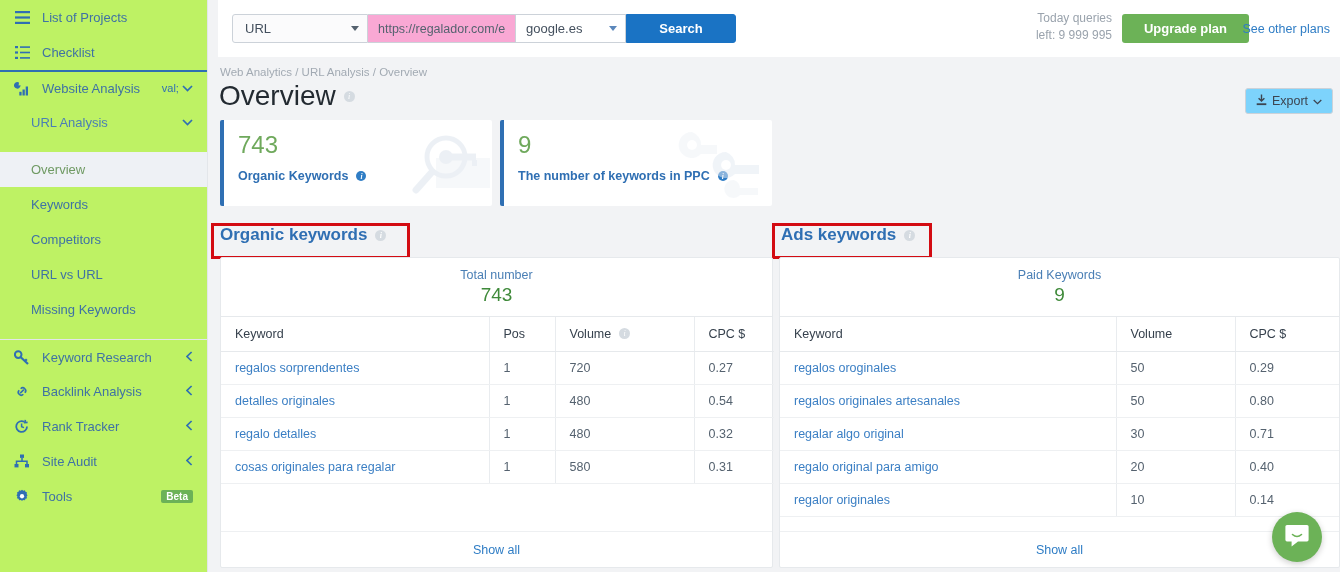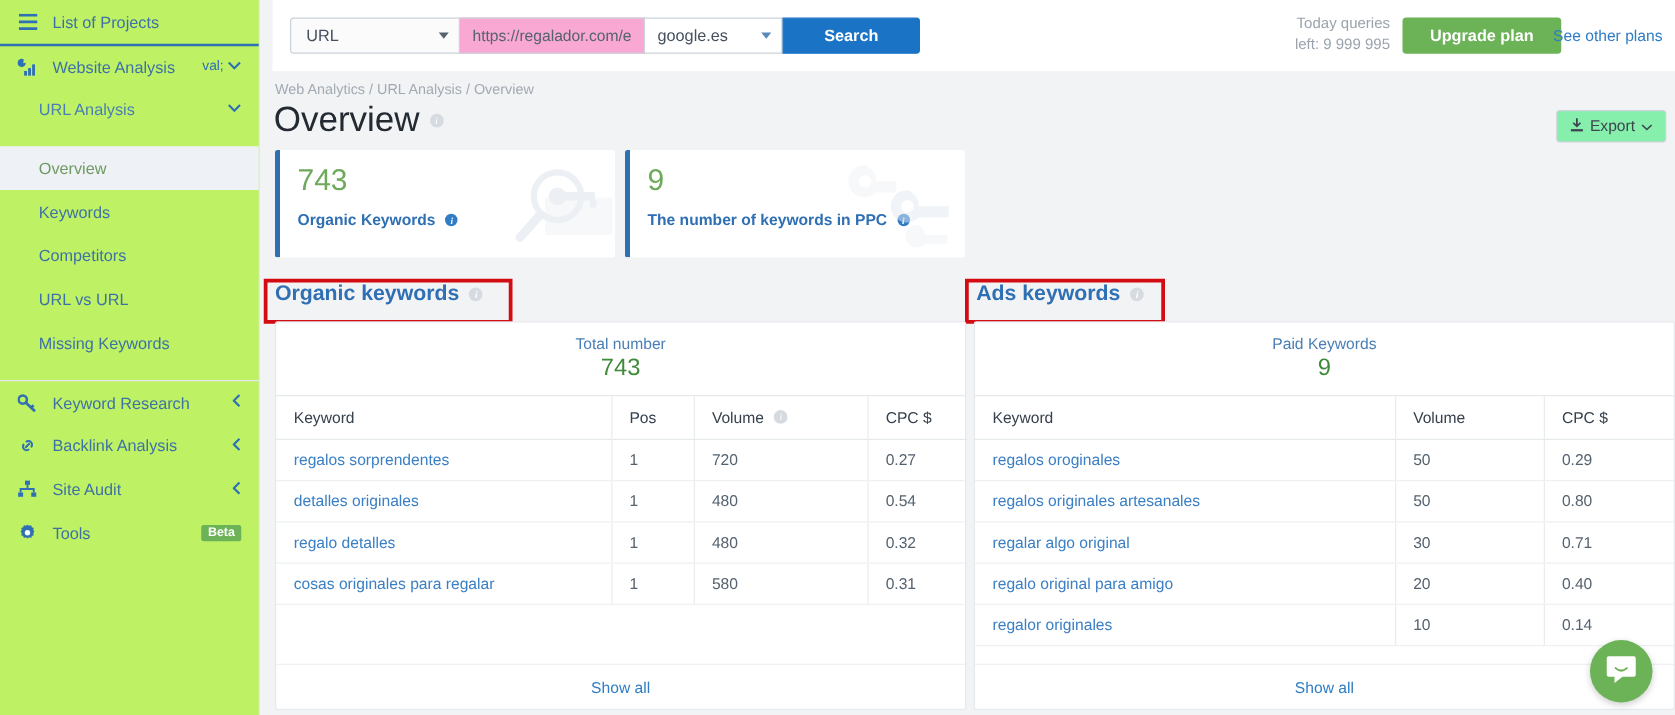--- a/index.html
+++ b/index.html
@@ -167,21 +167,21 @@
     font-size: 8px; font-style: italic;
     font-family: "Liberation Serif", serif;
     margin-left: 8px;
     vertical-align: middle;
   }
   .i-circle.blue { background: #2f7dc5; }
   .i-circle.sm { width: 10px; height: 10px; font-size: 7.5px; }
   #exportbtn {
     position: absolute; right: 7px; top: 31px;
     width: 88px; height: 26px;
-    background: #86efac;
+    background: #7dd3fc;
     border: 1px solid #ccd2d9;
     border-radius: 3px;
     font-size: 12.5px; color: #3c4450;
     display: flex; align-items: center; justify-content: center;
     gap: 5px;
     cursor: pointer;
   }
 
   
   .kpi {
@@ -300,20 +300,33 @@
       <span class="ic">
         <svg width="15" height="13" viewBox="0 0 15 13">
             <rect y="0" width="15" height="2.2" fill="#2f6fb3"></rect>
             <rect y="5.4" width="15" height="2.2" fill="#2f6fb3"></rect>
             <rect y="10.8" width="15" height="2.2" fill="#2f6fb3"></rect>
           </svg>
       </span>
       <span class="lbl">List of Projects</span>
     </div>
 
+    <div class="nav-item">
+      <span class="ic">
+        <svg width="15" height="13" viewBox="0 0 15 13">
+            <rect x="0" y="0" width="3" height="2.2" fill="#2f6fb3"></rect>
+            <rect x="5" y="0.3" width="10" height="1.6" fill="#2f6fb3"></rect>
+            <rect x="0" y="5.4" width="3" height="2.2" fill="#2f6fb3"></rect>
+            <rect x="5" y="5.7" width="10" height="1.6" fill="#2f6fb3"></rect>
+            <rect x="0" y="10.8" width="3" height="2.2" fill="#2f6fb3"></rect>
+            <rect x="5" y="11.1" width="10" height="1.6" fill="#2f6fb3"></rect>
+          </svg>
+      </span>
+      <span class="lbl">Checklist</span>
+    </div>
 
     <div class="nav-item nav-accent-top">
       <span class="ic">
         <svg width="16" height="15" viewBox="0 0 16 15">
           <path d="M5 1.5 A3.3 3.3 0 1 0 6.6 4.2 L4.6 4.6 Z" fill="#2f6fb3"></path>
           <rect x="8.5" y="8.5" width="2.3" height="6" fill="#2f6fb3"></rect>
           <rect x="11.7" y="5.5" width="2.3" height="9" fill="#2f6fb3"></rect>
           <rect x="5.3" y="10.8" width="2.3" height="3.7" fill="#2f6fb3"></rect>
         </svg>
       </span>
@@ -381,20 +394,35 @@
           </svg>
       </span>
       <span class="lbl">Backlink Analysis</span>
       <span class="chev">
         <svg width="7" height="11" viewBox="0 0 7 11">
             <path d="M5.6 1 L1 5.5 L5.6 10" stroke="#2f6fb3" stroke-width="1.7" fill="none"></path>
           </svg>
       </span>
     </div>
 
+    <div class="nav-item">
+      <span class="ic">
+        <svg width="16" height="15" viewBox="0 0 16 15">
+            <path d="M13 7.5 A5.4 5.4 0 1 1 10.2 2.8" stroke="#2f6fb3" stroke-width="1.8" fill="none"></path>
+            <path d="M11.4 0.8 L10.8 3.6 L13.6 3.4" stroke="#2f6fb3" stroke-width="1.6" fill="none"></path>
+            <path d="M7.6 4.4 L7.6 7.8 L10 8.6" stroke="#2f6fb3" stroke-width="1.5" fill="none"></path>
+          </svg>
+      </span>
+      <span class="lbl">Rank Tracker</span>
+      <span class="chev">
+        <svg width="7" height="11" viewBox="0 0 7 11">
+            <path d="M5.6 1 L1 5.5 L5.6 10" stroke="#2f6fb3" stroke-width="1.7" fill="none"></path>
+          </svg>
+      </span>
+    </div>
 
     <div class="nav-item">
       <span class="ic">
         <svg width="16" height="15" viewBox="0 0 16 15">
             <rect x="6" y="0.5" width="4" height="3.4" fill="#2f6fb3"></rect>
             <rect x="0.5" y="10" width="4" height="3.4" fill="#2f6fb3"></rect>
             <rect x="11" y="10" width="4" height="3.4" fill="#2f6fb3"></rect>
             <path d="M8 4 L8 7.2 M2.5 10 L2.5 7.2 L13 7.2 L13 10" stroke="#2f6fb3" stroke-width="1.5" fill="none"></path>
           </svg>
       </span>

